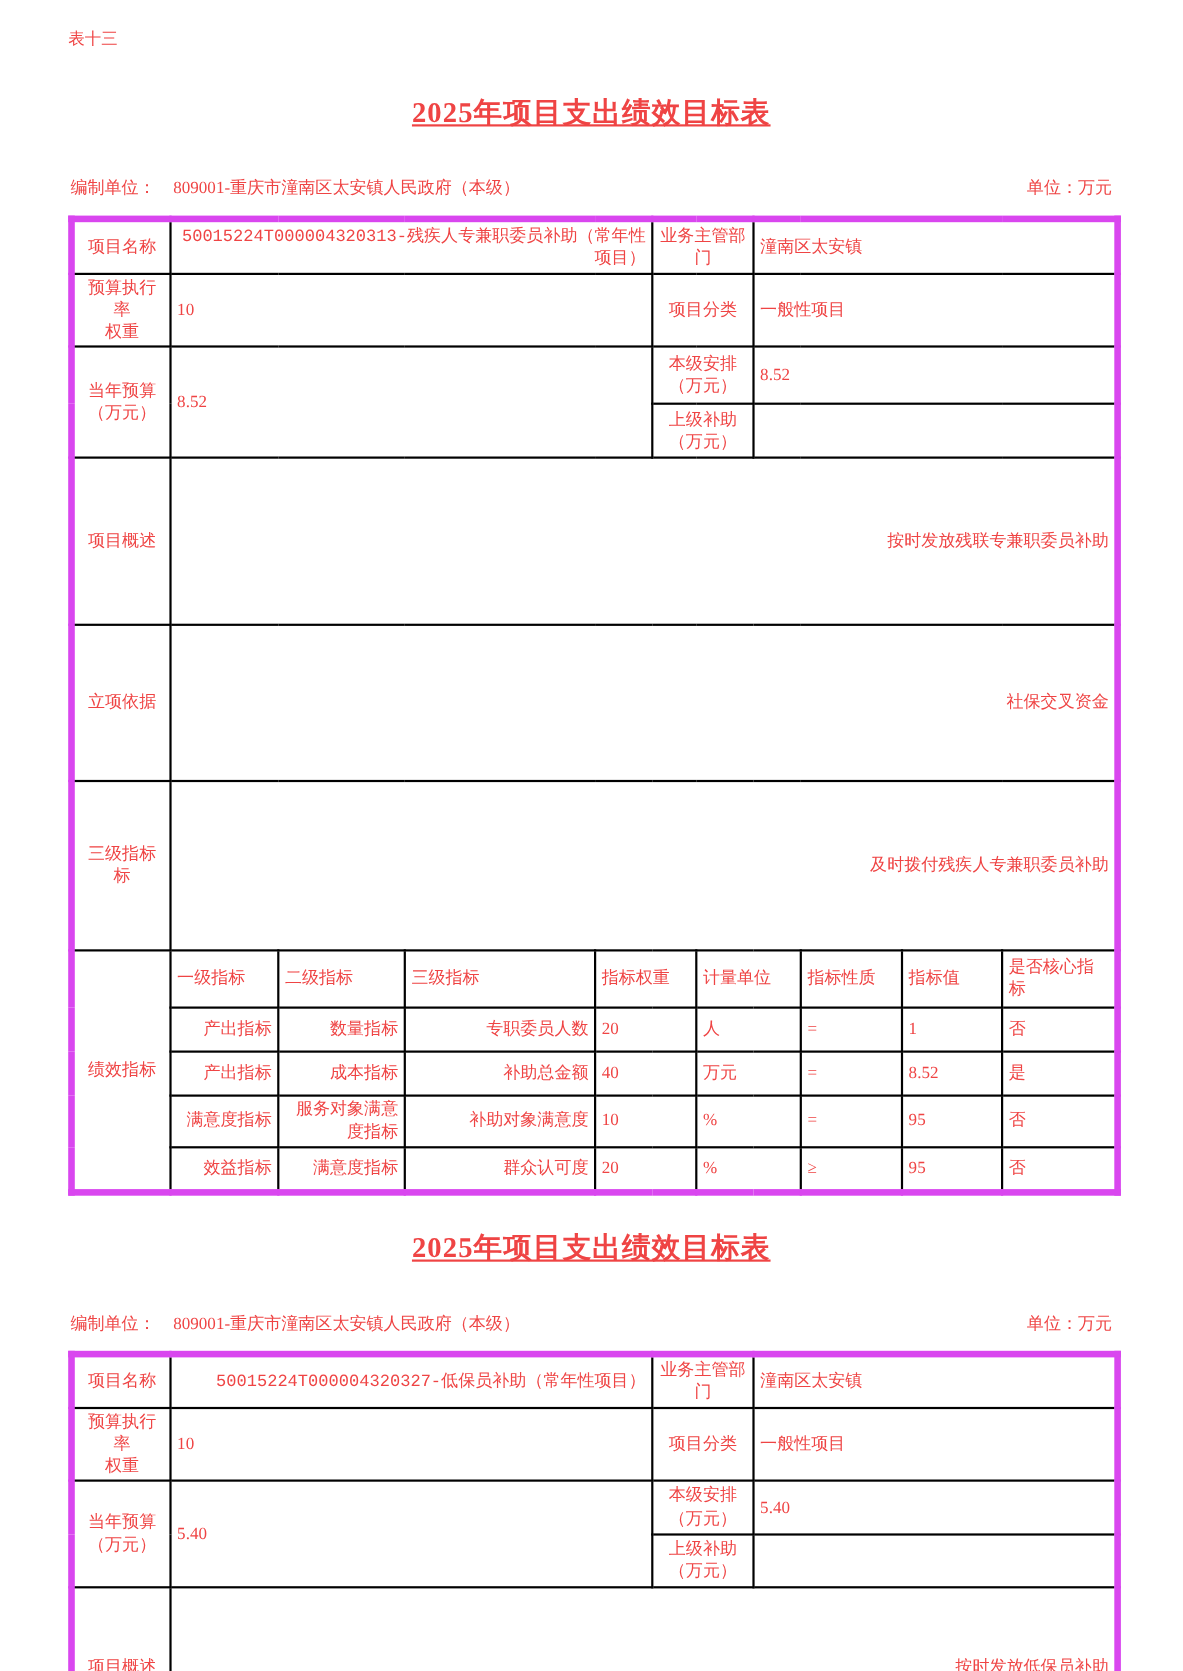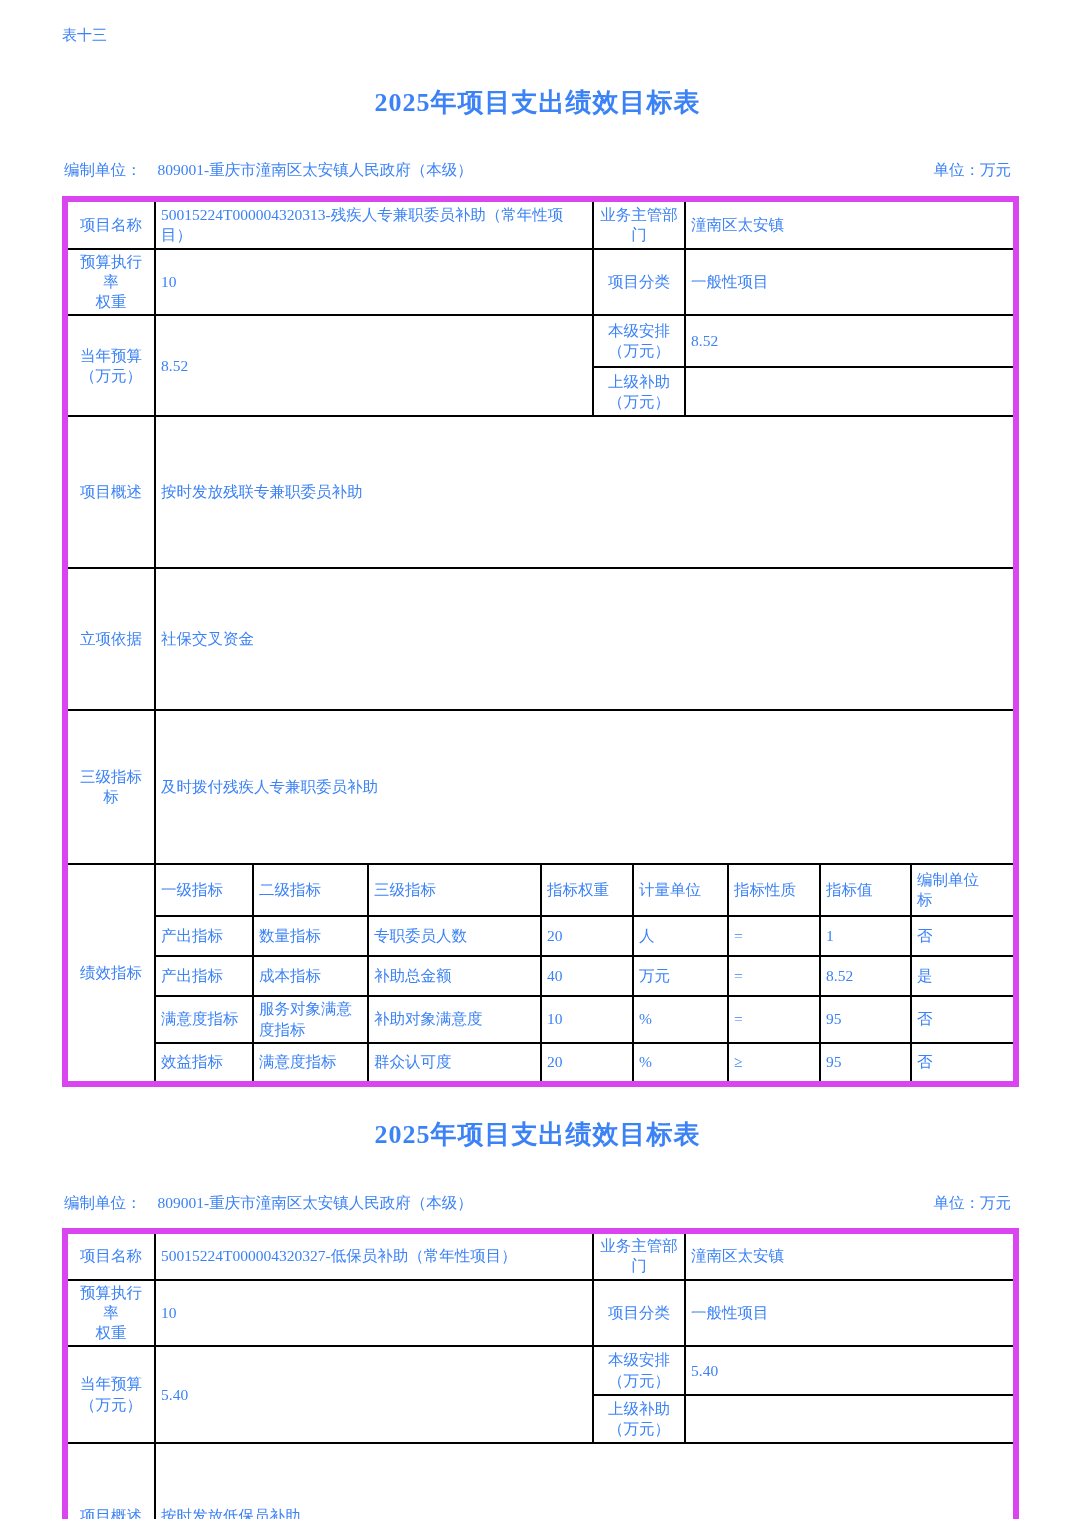--- a/index.html
+++ b/index.html
@@ -1,38 +1,38 @@
 <!DOCTYPE html>
 <html><head>
 <meta charset="utf-8">
 <style>
   html,body{margin:0;padding:0;background:#ffffff;}
   .page{
     width:1075px;height:1519px;box-sizing:border-box;
-    padding:26px 62px 0 62px;background:#ffffff;color:#3b82f6;
+    padding:26px 62px 0 62px;background:#ffffff;color:#ef4444;
     font-family:"Liberation Serif","DejaVu Serif",serif;
     overflow:hidden;position:relative;
   }
   .sheet-label{font-size:15px;}
-  .doc-title{margin:0;text-align:center;font-size:26px;font-weight:700;letter-spacing:1px;}
+  .doc-title{margin:0;text-align:center;font-size:26px;font-weight:700;letter-spacing:1px;text-decoration:underline;}
   .title-1{margin-top:40px;}
   .title-2{margin-top:30px;}
   .meta-row{display:flex;justify-content:space-between;align-items:center;
     font-size:15.5px;margin-top:40px;padding:0 2px;}
   .meta-row-2{margin-top:41px;}
   .meta-value{margin-left:16px;}
   table.t{border-collapse:collapse;width:951px;table-layout:fixed;
     border:6px solid #d946ef;margin-top:15px;}
   table.t2{margin-top:14px;}
   table.t td{border:2px solid #000;font-size:15.5px;line-height:1.3;
     padding:2px 5px;vertical-align:middle;white-space:pre-line;overflow:hidden;
     word-break:break-all;}
   .lbl{text-align:center;}
   .ctr{}
-  .lft{text-align:left;}
+  .lft{text-align:right;font-family:Liberation Mono, monospace;}
   
   .r-pn td{height:42px;} .r-ew td{height:43px;}
   .r-la td{height:46px;} .r-ss td{height:43px;}
   .r-ov td{height:146px;} .r-ba td{height:136px;margin-top:42px;} .r-ag td{height:148px;}
   .r-ih td{height:46px;} .r-i1 td{height:34px;} .r-i2 td{height:34px;}
   .r-i3 td{height:35px;} .r-i4 td{height:33px;margin-left:48px;}
   
   .q-pn td{height:41px;} .q-ew td{height:43px;}
   .q-la td{height:43px;} .q-ss td{height:42px;} .q-ov td{height:139px;}
 </style>
@@ -109,21 +109,21 @@
     </tr>
     <tr class="r-ih">
       <td class="lbl" rowspan="5">绩效指标</td>
       <td class="ctr">一级指标</td>
       <td class="ctr">二级指标</td>
       <td class="ctr">三级指标</td>
       <td class="ctr" colspan="2">指标权重</td>
       <td class="ctr" colspan="2">计量单位</td>
       <td class="ctr">指标性质</td>
       <td class="ctr">指标值</td>
-      <td class="ctr">编制单位
+      <td class="ctr">是否核心指
 标</td>
     </tr>
     <tr class="r-i1">
       <td class="lft">产出指标</td>
       <td class="lft">数量指标</td>
       <td class="lft">专职委员人数</td>
       <td class="ctr" colspan="2">20</td>
       <td class="ctr" colspan="2">人</td>
       <td class="ctr">=</td>
       <td class="ctr">1</td>

